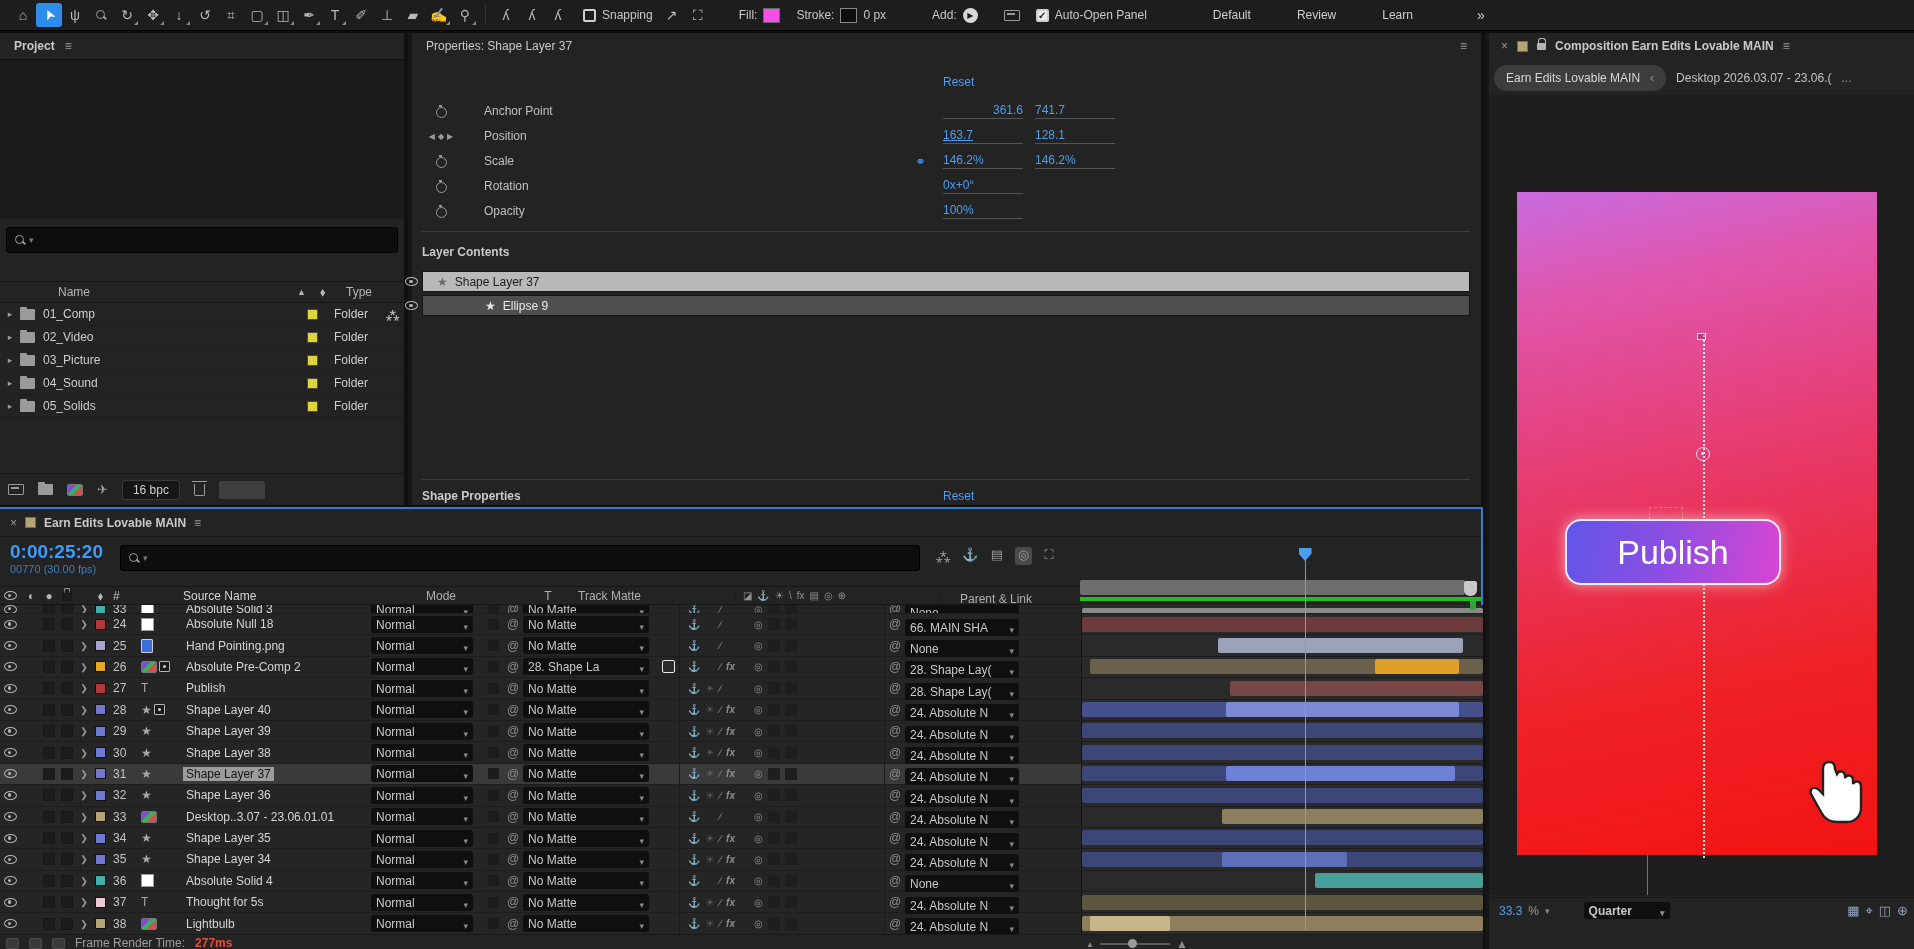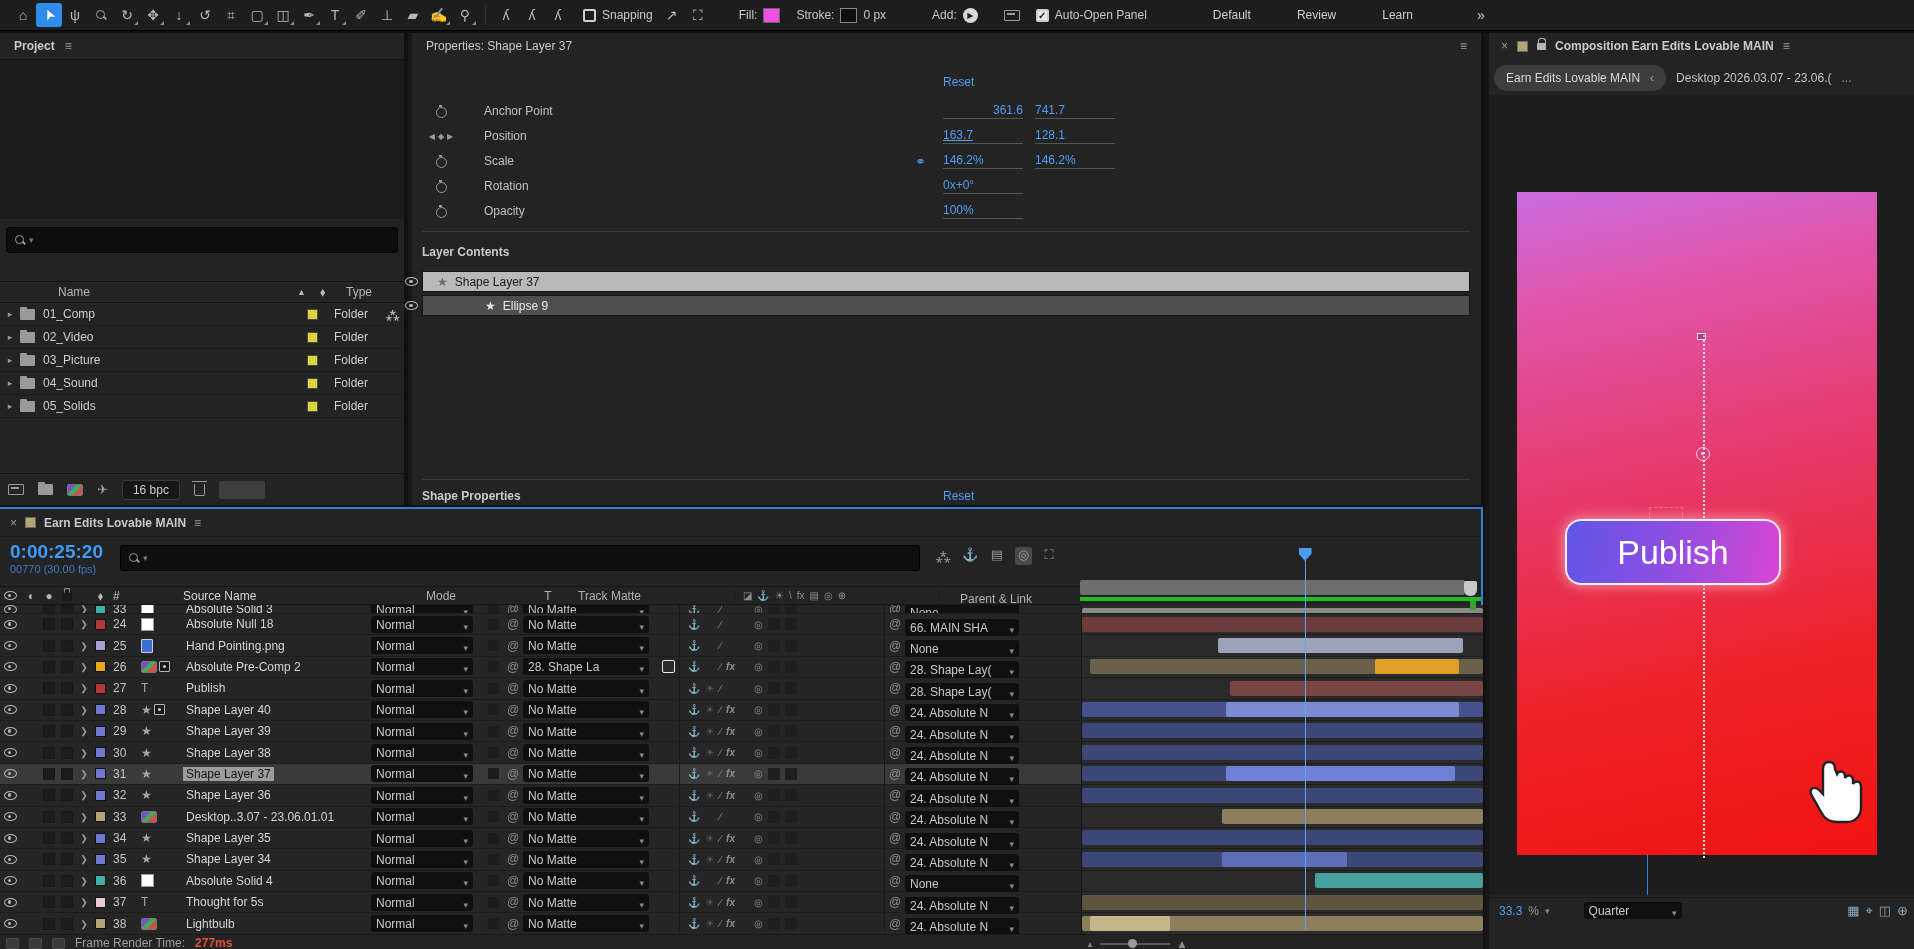--- a/index.html
+++ b/index.html
@@ -139,21 +139,21 @@
   #mp-anchor { position:absolute; left:207px; top:352px; width:14px; height:14px; border:1.5px solid #dcdcff; border-radius:50%; }
   #mp-anchor::after { content:""; position:absolute; left:4px; top:4px; width:3px; height:3px; background:#dcdcff; border-radius:50%; }
   #dashbox { position:absolute; left:160px; top:412px; width:34px; height:32px; border:1px dashed rgba(235,120,120,.9); }
   #publish-btn { position:absolute; left:76px; top:424px; width:216px; height:66px; border-radius:16px;
             background:linear-gradient(100deg,#6156e8 0%,#8b4ee2 45%,#d846d2 100%);
             border:2.5px solid rgba(255,255,255,.9); box-shadow:0 0 14px rgba(255,255,255,.55);
             display:flex; align-items:center; justify-content:center; color:#fff; font-size:34px; }
   #guide { position:absolute; left:158px; top:760px; width:1px; height:64px; background:#2f86d8; }
   #cursor { position:absolute; left:318px; top:665px; }
   #comp-footer { position:absolute; left:0; top:864px; width:429px; height:26px; background:#232323; border-top:1px solid #1a1a1a; display:flex; align-items:center; gap:6px; padding:0 10px; }
-  #comp-footer .dd { width:98px; }
+  #comp-footer .dd { width:86px;font-weight:bold; }
   .cf-ic { color:#8fa8c2; font-size:13px; }
 </style>
 </head>
 <body>
 
 <div id="app">
 
   <div id="toolbar" class="abs">
     <div id="tools-host" class="flex">
         <div class="tool">

